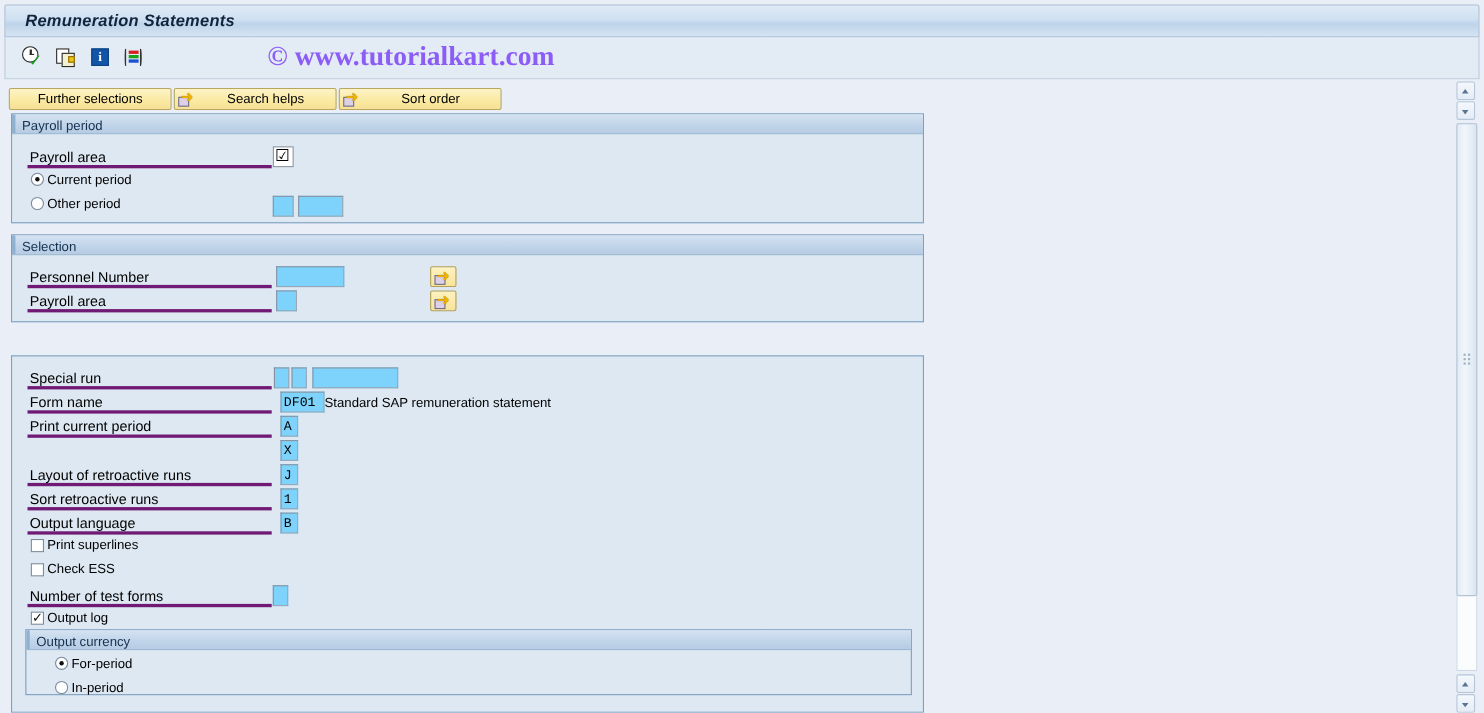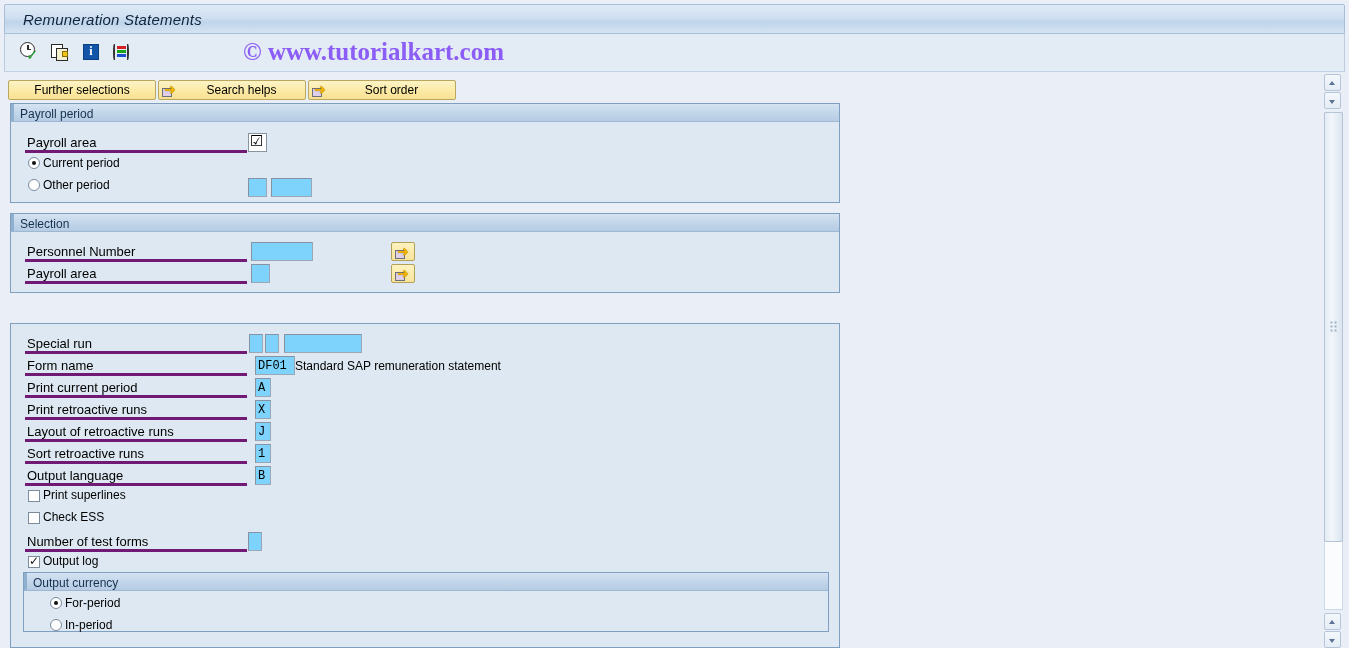--- a/index.html
+++ b/index.html
@@ -26,21 +26,21 @@
     left: 4px; top: 4px;
     width: 1341px; height: 30px;
     background: linear-gradient(to bottom, #dfeaf6 0%, #cfe0f1 45%, #bed4ea 60%, #d5e4f3 100%);
     border: 1px solid #a8bed6;
     border-radius: 2px 2px 0 0;
     display: flex;
     align-items: center;
   }
   .titlebar .title {
     margin-left: 18px;
-    font-weight: normal;
+    font-weight: bold;
     font-style: italic;
     font-size: 15px;
     color: #10243e;
     letter-spacing: 0.2px;
   }
 
   
   .toolbar {
     position: absolute;
     left: 4px; top: 34px;
@@ -463,23 +463,20 @@
         <span class="flabel" style="width:222px;">Form name</span>
       </div>
       <input class="sinput" style="left: 244px; top: 32px; width: 40px;" value="DF01">
       <span class="statictext" style="left:284px; top:35px;">Standard SAP remuneration statement</span>
 
       <div class="frow" style="left:14px; top:53px;">
         <span class="flabel" style="width:222px;">Print current period</span>
       </div>
       <input class="sinput" style="left: 244px; top: 54px; width: 16px;" value="A">
 
-      <div class="frow" style="left:14px; top:75px;">
-        <span class="flabel" style="width:222px;">Print retroactive runs</span>
-      </div>
       <input class="sinput" style="left: 244px; top: 76px; width: 16px;" value="X">
 
       <div class="frow" style="left:14px; top:97px;">
         <span class="flabel" style="width:222px;">Layout of retroactive runs</span>
       </div>
       <input class="sinput" style="left: 244px; top: 98px; width: 16px;" value="J">
 
       <div class="frow" style="left:14px; top:119px;">
         <span class="flabel" style="width:222px;">Sort retroactive runs</span>
       </div>

